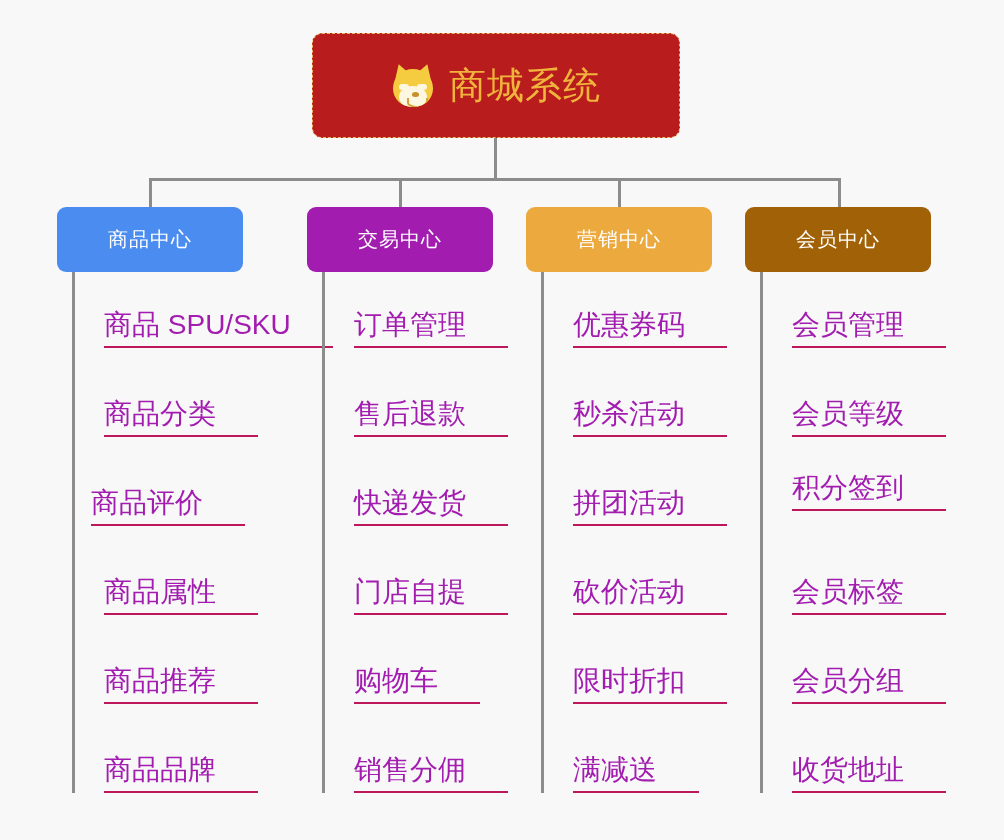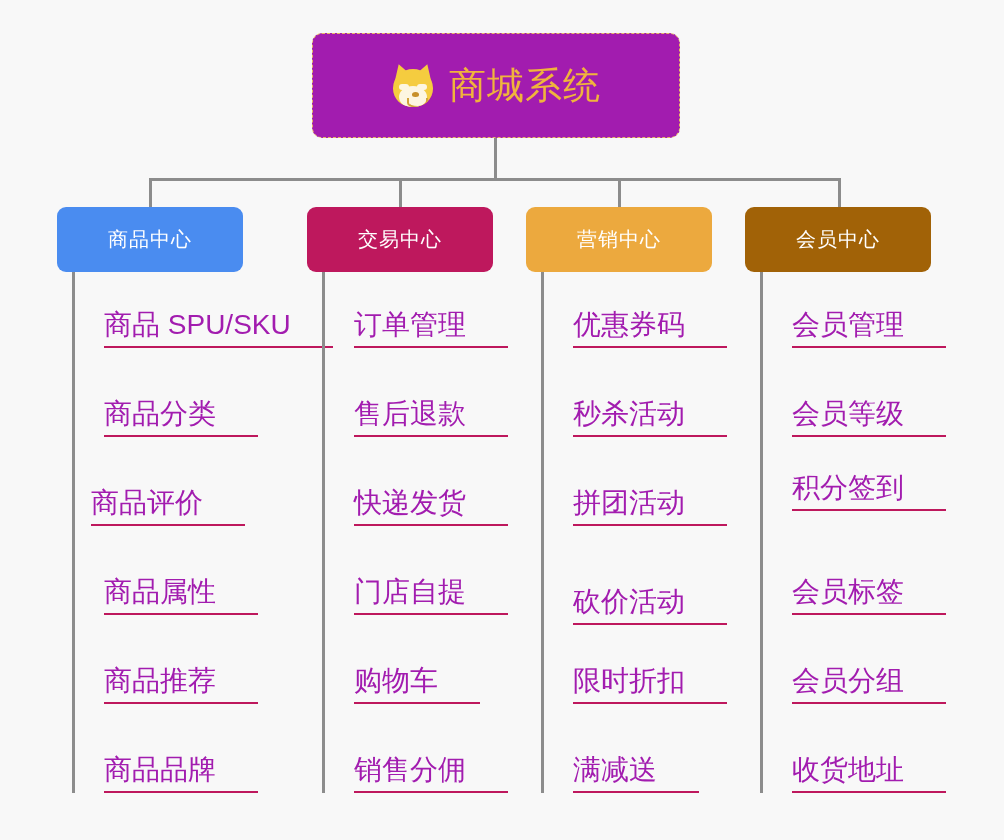--- a/index.html
+++ b/index.html
@@ -23,21 +23,21 @@
   }
 
   
   .root-node {
     position: absolute;
     left: 312px;
     top: 33px;
     width: 368px;
     height: 105px;
     box-sizing: border-box;
-    background: #a21caf;
+    background: #b91c1c;
     border: 1px dashed #e8b964;
     border-radius: 10px;
     display: flex;
     align-items: center;
     justify-content: center;
     gap: 14px;
   }
   .root-title {
     font-size: 37px;
     color: #f0b43c;
@@ -194,21 +194,21 @@
           <span class="leaf-label">商品属性</span>
         </div>
         <div class="leaf" style="left: 15px; top: 451px;">
           <span class="leaf-label">商品推荐</span>
         </div>
         <div class="leaf" style="left: 15px; top: 540px;">
           <span class="leaf-label">商品品牌</span>
         </div>
       </div>
       <div class="branch" style="left: 307px; width: 186px;">
-        <div class="branch-head" style="width: 186px; background: #be185d;">交易中心</div>
+        <div class="branch-head" style="width: 186px; background: #a21caf;">交易中心</div>
         <div class="branch-trunk" style="left: 15px; top: 65px; height: 521px;"></div>
         <div class="leaf" style="left: 15px; top: 95px;">
           <span class="leaf-label">订单管理</span>
         </div>
         <div class="leaf" style="left: 15px; top: 184px;">
           <span class="leaf-label">售后退款</span>
         </div>
         <div class="leaf" style="left: 15px; top: 273px;">
           <span class="leaf-label">快递发货</span>
         </div>
@@ -227,21 +227,21 @@
         <div class="branch-trunk" style="left: 15px; top: 65px; height: 521px;"></div>
         <div class="leaf" style="left: 15px; top: 95px;">
           <span class="leaf-label">优惠券码</span>
         </div>
         <div class="leaf" style="left: 15px; top: 184px;">
           <span class="leaf-label">秒杀活动</span>
         </div>
         <div class="leaf" style="left: 15px; top: 273px;">
           <span class="leaf-label">拼团活动</span>
         </div>
-        <div class="leaf" style="left: 15px; top: 372px;">
+        <div class="leaf" style="left: 15px; top: 362px;">
           <span class="leaf-label">砍价活动</span>
         </div>
         <div class="leaf" style="left: 15px; top: 451px;">
           <span class="leaf-label">限时折扣</span>
         </div>
         <div class="leaf" style="left: 15px; top: 540px;">
           <span class="leaf-label">满减送</span>
         </div>
       </div>
       <div class="branch" style="left: 745px; width: 186px;">

